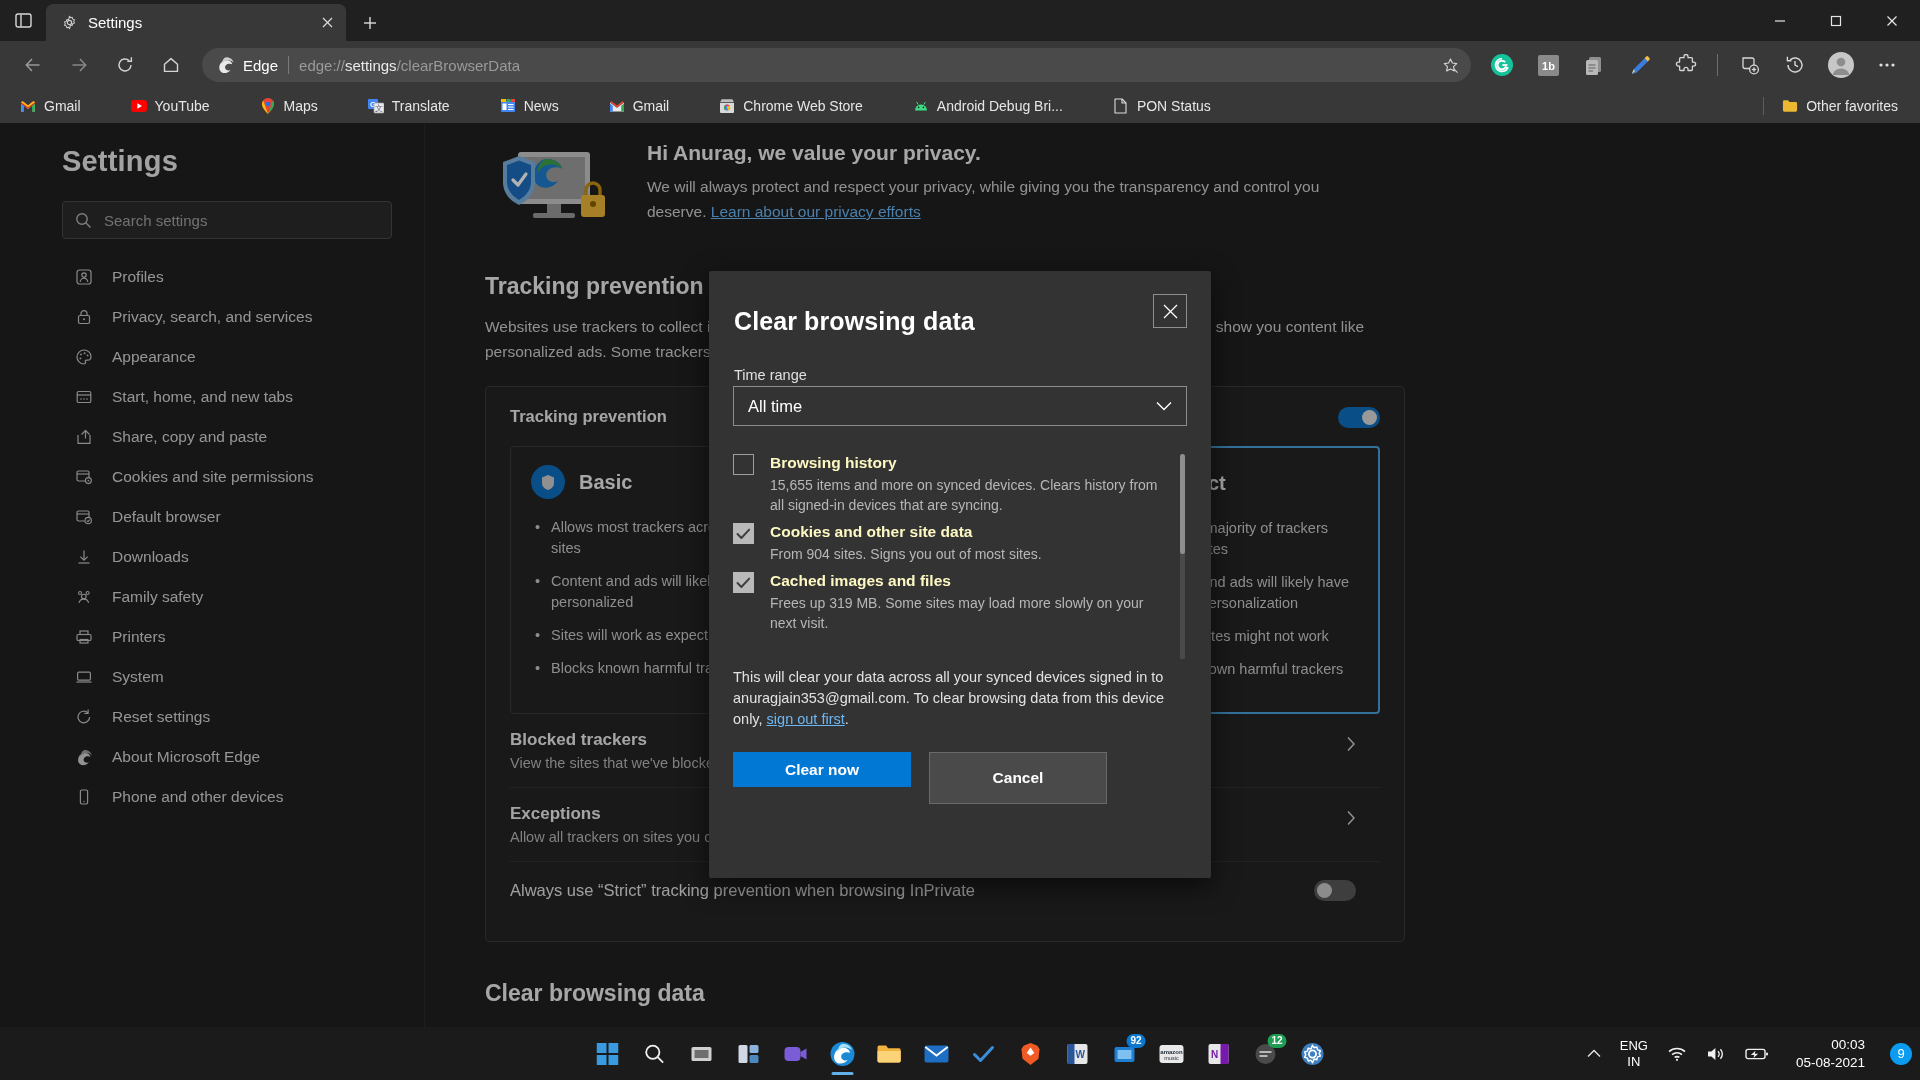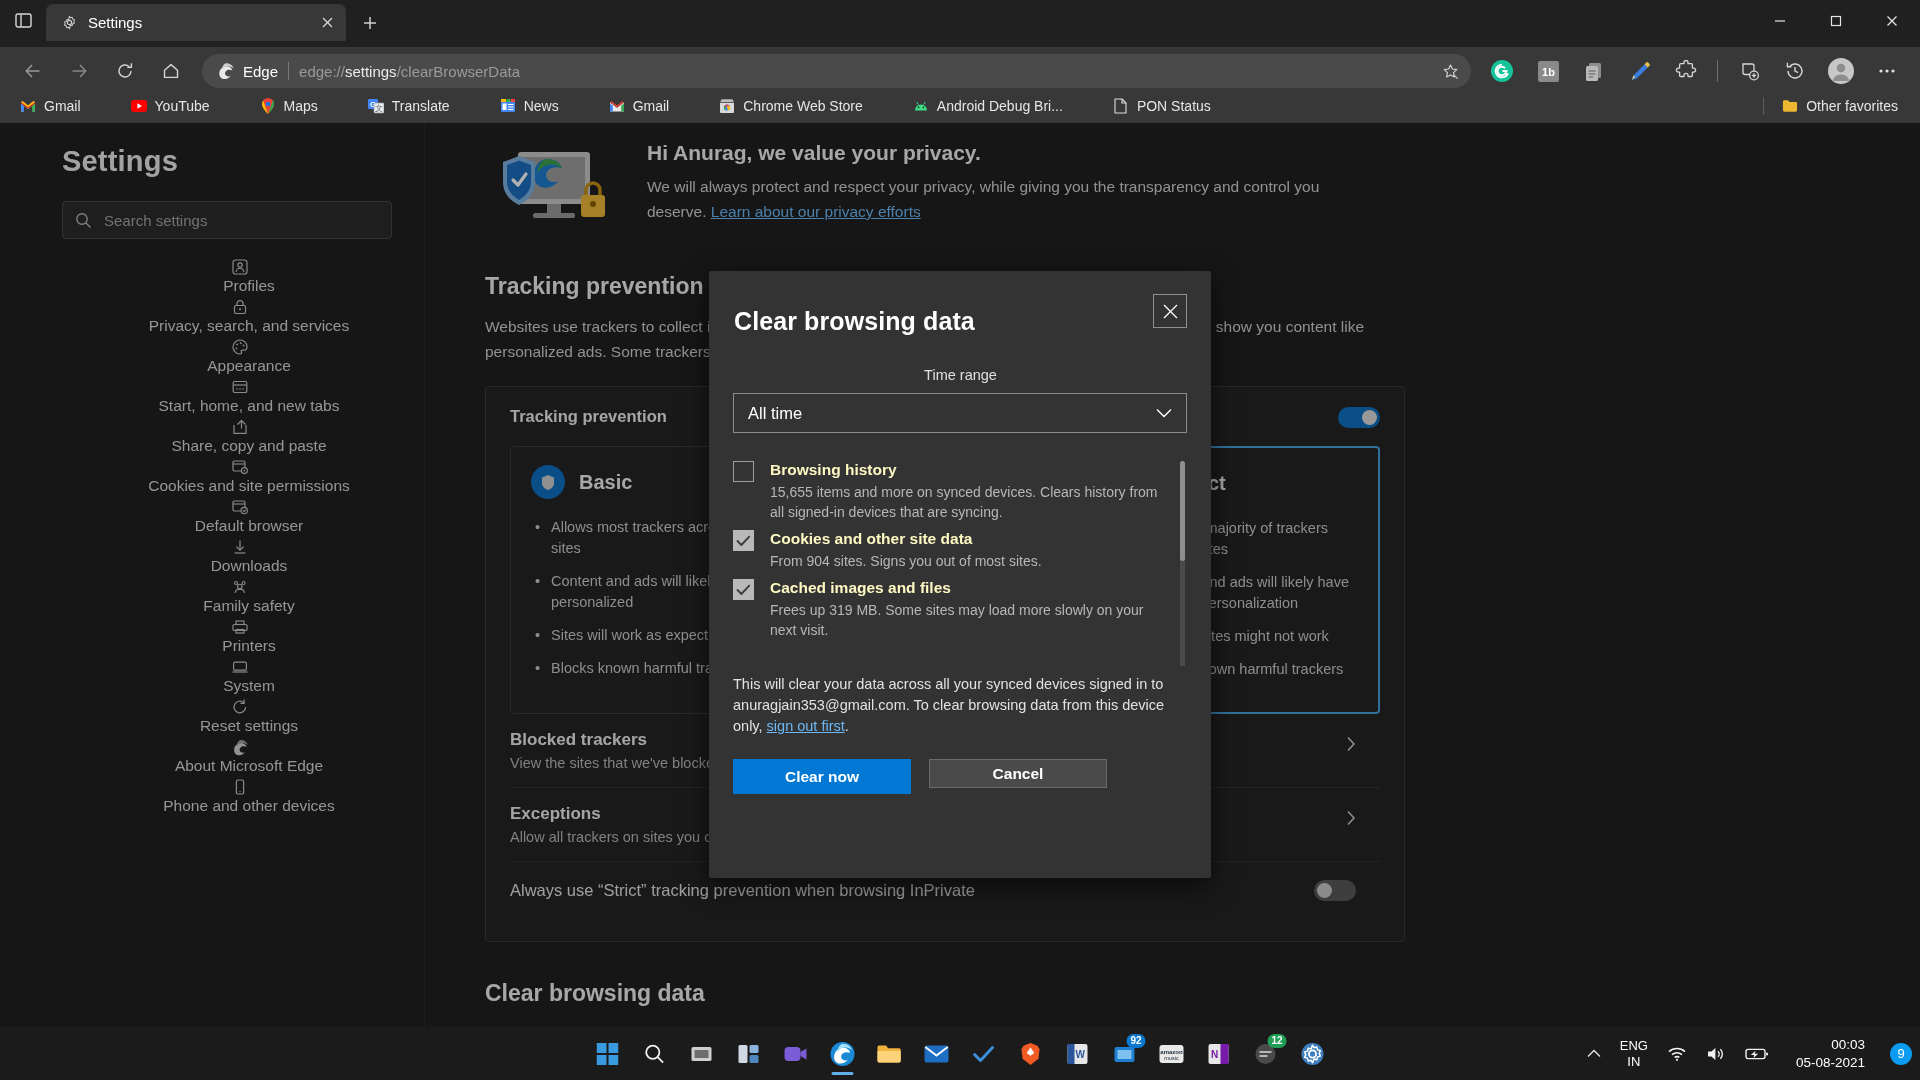--- a/index.html
+++ b/index.html
@@ -30,21 +30,21 @@
   }
   .tab .favicon { width: 18px; height: 18px; flex: 0 0 18px; margin-right: 10px; display:flex;align-items:center;justify-content:center;}
   .tab .tab-title { flex: 1 1 auto; font-size: 15px; color: #ffffff; white-space: nowrap; overflow: hidden; text-overflow: ellipsis;}
   .tab .tab-close { width: 26px; height: 26px; display: flex; align-items: center; justify-content: center; border-radius: 4px;}
   .newtab-btn { width: 36px; height: 36px; display: flex; align-items: center; justify-content: center; margin-left: 6px;}
   .wincontrols { position: absolute; right: 0; top: 0; height: 41px; display: flex; }
   .wincontrols div { width: 56px; height: 41px; display: flex; align-items: center; justify-content: center; }
 
   
   .toolbar {
-    position: absolute; top: 47px; left: 0; width: 1920px; height: 48px;
+    position: absolute; top: 41px; left: 0; width: 1920px; height: 48px;
     background: #383838; display: flex; align-items: center; padding: 0 10px;
   }
   .tb-icon {
     width: 36px; height: 36px; border-radius: 4px;
     display: flex; align-items: center; justify-content: center;
     margin: 0 5px; flex: 0 0 auto;
   }
   .omnibox {
     flex: 1 1 auto; height: 34px; background: #4a4a4a; border-radius: 17px;
     display: flex; align-items: center; padding: 0 6px 0 14px; margin: 0 8px;
@@ -84,21 +84,21 @@
   .sb-title { font-size: 29px; font-weight: 600; color: #e9e9e9; padding: 0 0 0 62px; letter-spacing: .2px;}
   .searchbox {
     margin: 23px 0 0 62px; width: 330px; height: 38px;
     background: #2b2b2b; border: 1px solid #4a4a4a; border-radius: 4px;
     display: flex; align-items: center; padding: 0 12px;
   }
   .searchbox .sph { font-size: 15px; color: #a4a4a4; margin-left: 12px; }
   .sb-list { margin-top: 18px; }
   .sb-item {
     display: flex; align-items: center; height: 40px; padding-left: 74px;
-    color: #d6d6d6; font-size: 15.5px; cursor: default; flex-direction: column;
+    color: #d6d6d6; font-size: 15.5px; cursor: default;
   }
   .sb-item .sbi { width: 20px; height: 20px; margin-right: 18px; display:flex; align-items:center;justify-content:center; flex:0 0 20px;}
   .main {
     flex: 1 1 auto; height: 100%; padding: 18px 0 0 0; position: relative; overflow: hidden;
   }
   .main-inner { padding-left: 60px; padding-right: 80px; max-width: 1060px;}
   .hero { display: flex; align-items: flex-start; gap: 22px; }
   .hero-art { width: 140px; height: 92px; flex: 0 0 140px; position: relative; margin-top: 6px;}
   .hero-txt h2 { font-size: 21px; font-weight: 600; color: #f0f0f0; margin-bottom: 9px;}
   .hero-txt p { font-size: 15.5px; line-height: 25px; color: #d0d0d0; max-width: 680px;}
@@ -149,21 +149,21 @@
     position: absolute; left: 709px; top: 271px; width: 502px; height: 607px;
     background: #333333; border-radius: 2px;
     box-shadow: 0 8px 26px rgba(0,0,0,0.6);
     padding: 24px 24px 0 24px;
   }
   .modal-close {
     position: absolute; right: 24px; top: 23px; width: 34px; height: 34px;
     border: 1px solid #8e8e8e; display: flex; align-items: center; justify-content: center;
   }
   .modal h1 { font-size: 25px; font-weight: 600; color: #ffffff; margin: 12px 0 0 1px; letter-spacing: .1px;}
-  .field-label { font-size: 14.5px; color: #e0e0e0; margin: 31px 0 10px 1px; text-align: center;}
+  .field-label { font-size: 14.5px; color: #e0e0e0; margin: 31px 0 3px 1px;}
   .select {
     height: 40px; border: 1px solid #8c8c8c; background: #333333;
     display: flex; align-items: center; justify-content: space-between;
     padding: 0 14px 0 14px; font-size: 16.5px; color: #ffffff;
   }
   .check-list {
     margin-top: 26px; height: 207px; overflow: hidden; position: relative;
     padding-right: 16px;
   }
   .cl-scroll { position: absolute; right: 2px; top: 2px; width: 5px; height: 100%; }
@@ -179,21 +179,21 @@
   .chk-text .cs { font-size: 14px; color: #b7b7b7; line-height: 20px; margin-top: 2px; max-width: 400px;}
   .modal-note { font-size: 14.5px; color: #e2e2e2; line-height: 21px; margin-top: 8px; }
   .modal-note a { color: #6cb8f6; text-decoration: underline; }
   .modal-btns { display: flex; gap: 18px; margin-top: 22px; }
   .btn-primary {
     width: 178px; height: 35px; background: #0078d4; color: #fff;
     font-size: 15.5px; font-weight: 600; display: flex; align-items: center; justify-content: center;
     border: none;
   }
   .btn-secondary {
-    width: 178px; height: 29px; background: #4a4a4a; color: #fff; border: 1px solid #6a6a6a;
+    width: 178px; height: 52px; background: #4a4a4a; color: #fff; border: 1px solid #6a6a6a;
     font-size: 15.5px; font-weight: 600; display: flex; align-items: center; justify-content: center;
   }
 
   
   .taskbar {
     position: absolute; bottom: 0; left: 0; width: 1920px; height: 53px;
     background: #1b1b1b; display: flex; align-items: center;
   }
   .tb-center { position: absolute; left: 50%; transform: translateX(-50%); display: flex; align-items: center; gap: 3px;}
   .tbi { width: 44px; height: 44px; display: flex; align-items: center; justify-content: center; position: relative; border-radius: 4px;}

